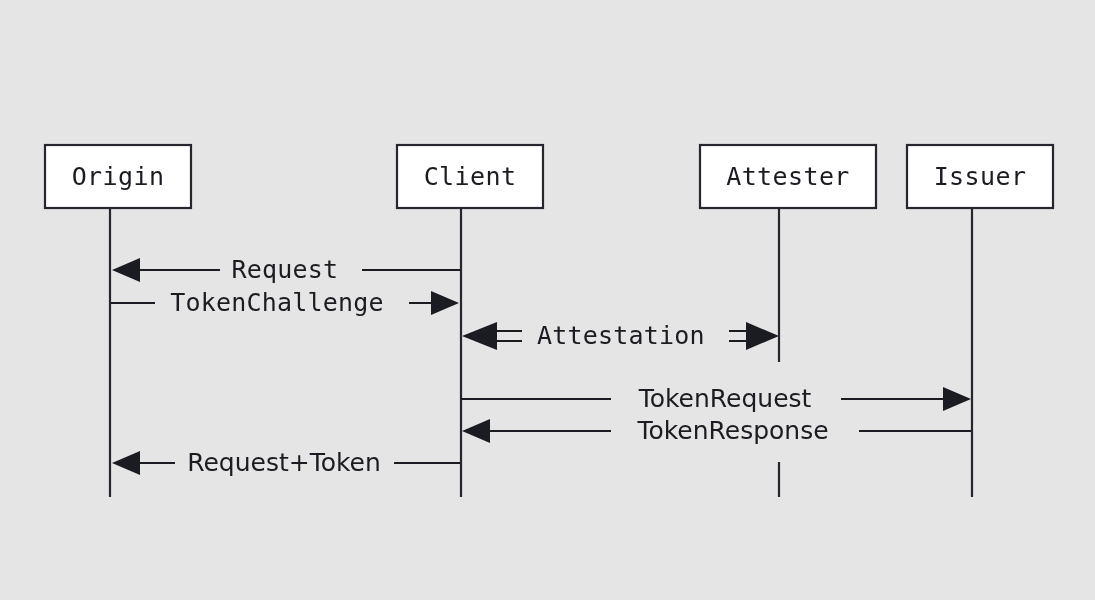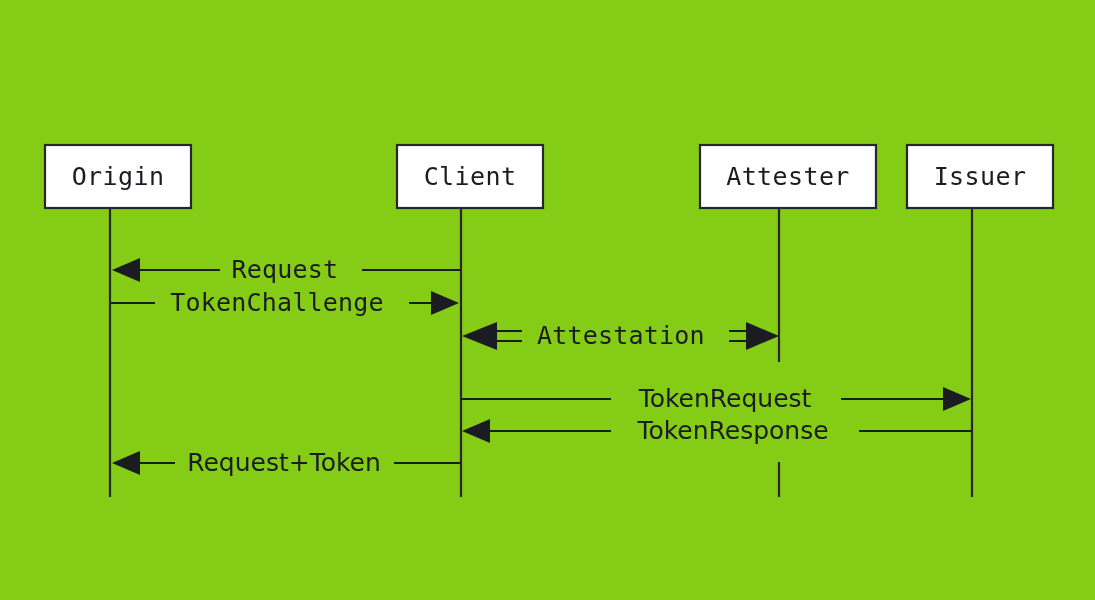--- a/index.html
+++ b/index.html
@@ -7,21 +7,21 @@
     padding: 0;
     background: #ffffff;
   }
   body {
     font-family: "DejaVu Sans Mono", monospace;
   }
   #diagram-root {
     position: relative;
     width: 1095px;
     height: 600px;
-    background: #84cc16;
+    background: #e5e5e5;
     overflow: hidden;
   }
   svg#seq-svg {
     display: block;
     width: 1095px;
     height: 600px;
   }
   .actor-box-rect {
     fill: #ffffff;
     stroke: #26262e;

